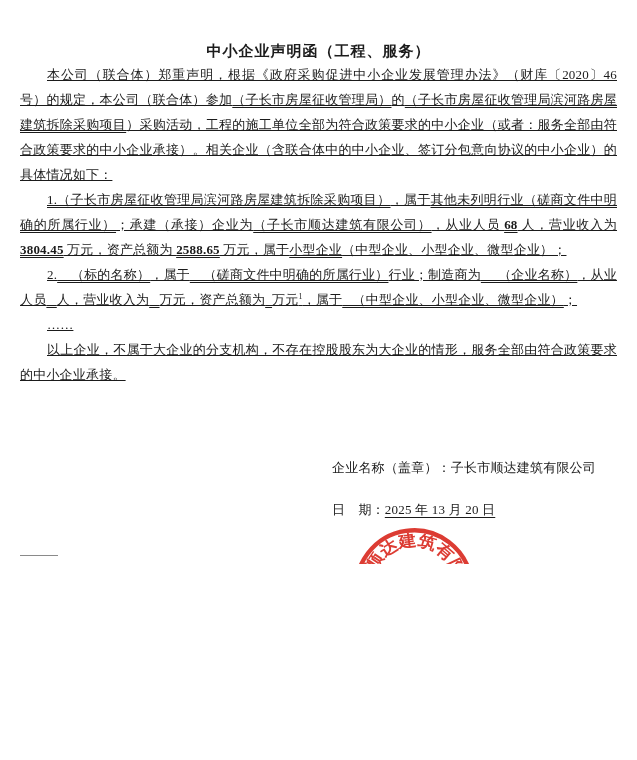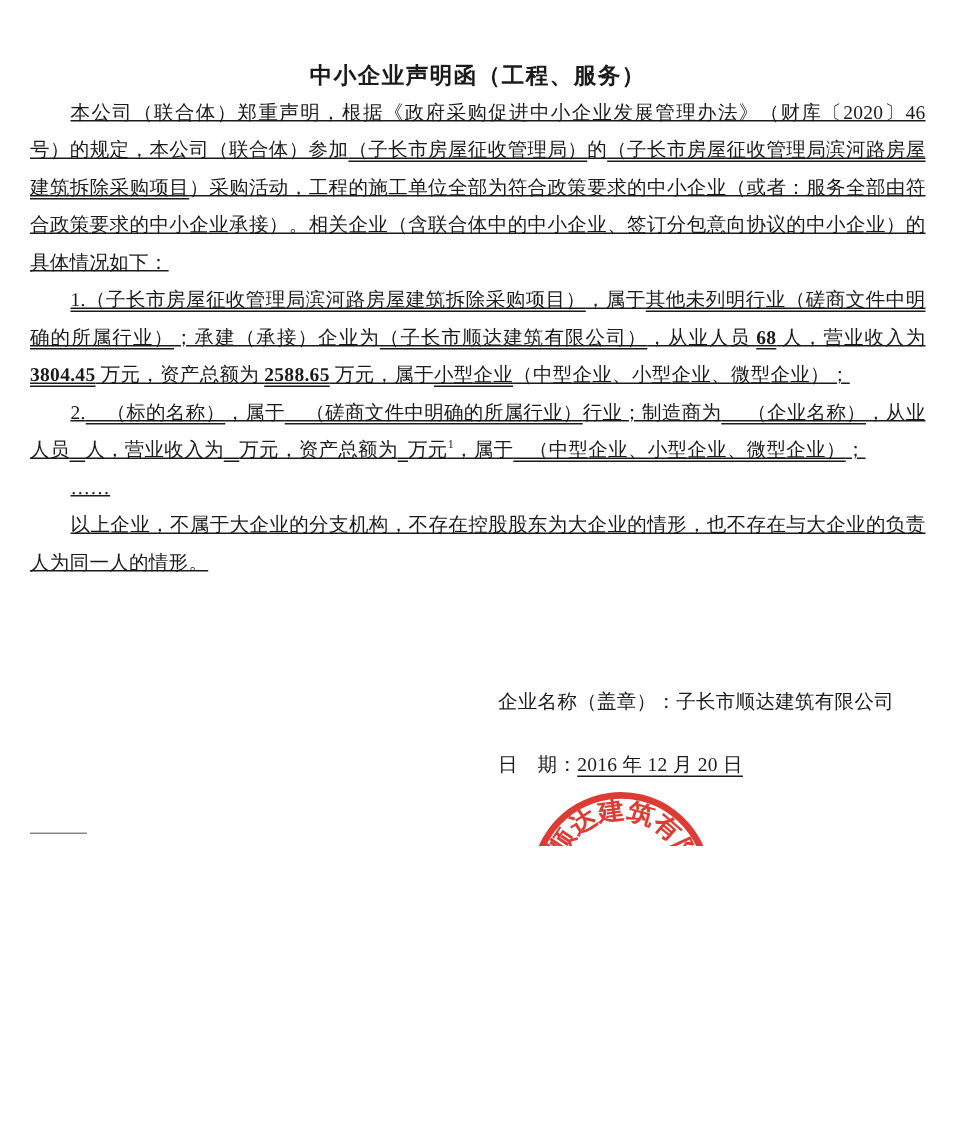--- a/index.html
+++ b/index.html
@@ -83,29 +83,29 @@
   <h1 class="doc-title">中小企业声明函（工程、服务）</h1>
 
   <p class="body indent p-intro"><span>本公司（联合体）郑重声明，根据《政府采购促进中小企业发展管理办法》（财库〔2020〕46 号）的规定，本公司（联合体）参加</span><span class="u">（子长市房屋征收管理局）</span><span>的</span><span class="u">（子长市房屋征收管理局滨河路房屋建筑拆除采购项目</span><span>）采购活动，工程的施工单位全部为符合政策要求的中小企业（或者：服务全部由符合政策要求的中小企业承接）。相关企业（含联合体中的中小企业、签订分包意向协议的中小企业）的具体情况如下：</span></p>
 
   <p class="body indent p-item1"><span class="u">1.（子长市房屋征收管理局滨河路房屋建筑拆除采购项目）</span><span>，属于</span><span class="u">其他未列明行业（磋商文件中明确的所属行业）</span><span>；承建（承接）企业为</span><span class="u">（子长市顺达建筑有限公司）</span><span>，从业人员 </span><span class="u b">68</span><span> 人，营业收入为 </span><span class="u b">3804.45</span><span> 万元，资产总额为 </span><span class="u b">2588.65</span><span> 万元，属于</span><span class="u">小型企业</span><span>（中型企业、小型企业、微型企业）；</span></p>
 
   <p class="body indent p-item2"><span>2.</span><span class="u">&nbsp;&nbsp;&nbsp;&nbsp;（标的名称）</span><span>，属于</span><span class="u">&nbsp;&nbsp;&nbsp;&nbsp;（磋商文件中明确的所属行业）</span><span>行业；制造商为</span><span class="u">&nbsp;&nbsp;&nbsp;&nbsp;&nbsp;（企业名称）</span><span>，从业人员</span><span class="u">&nbsp;&nbsp;&nbsp;</span><span>人，营业收入为</span><span class="u">&nbsp;&nbsp;&nbsp;</span><span>万元，资产总额为</span><span class="u">&nbsp;&nbsp;</span><span>万元</span><sup>1</sup><span>，属于</span><span class="u">&nbsp;&nbsp;&nbsp;（中型企业、小型企业、微型企业）</span><span>；</span></p>
 
   <p class="body indent p-ellipsis">……</p>
 
-  <p class="body indent p-decl1">以上企业，不属于大企业的分支机构，不存在控股股东为大企业的情形，也不存在与大企业的负责人为同一人的情形。</p>
+  <p class="body indent p-decl1">以上企业，不属于大企业的分支机构，不存在控股股东为大企业的情形，服务全部由符合政策要求的中小企业承接。</p>
 
 
   <div class="sig-line sig-company">
     <span>企业名称（盖章）：</span><span>子长市顺达建筑有限公司</span>
   </div>
 
   <div class="sig-line sig-date">
-    <span>日　期：</span><span class="u">2016 年 12 月 20 日</span>
+    <span>日　期：</span><span class="u">2025 年 13 月 20 日</span>
   </div>
 
   <div class="footnote-rule"></div>
 
   <p class="footnote">从业人员、营业收入、资产总额填报上一年度数据，无上一年度数据的新成立企业可不填报。</p>
 
   <div class="stamp" style="color: rgb(217, 38, 28);">
     <svg viewBox="0 0 160 160" aria-hidden="true">
       <circle cx="80" cy="80" r="66" fill="none" stroke="currentColor" stroke-width="5"></circle>
       <path id="sealTopArc" d="M 46.1 113.9 A 48 48 0 1 1 113.9 113.9" fill="none"></path>

